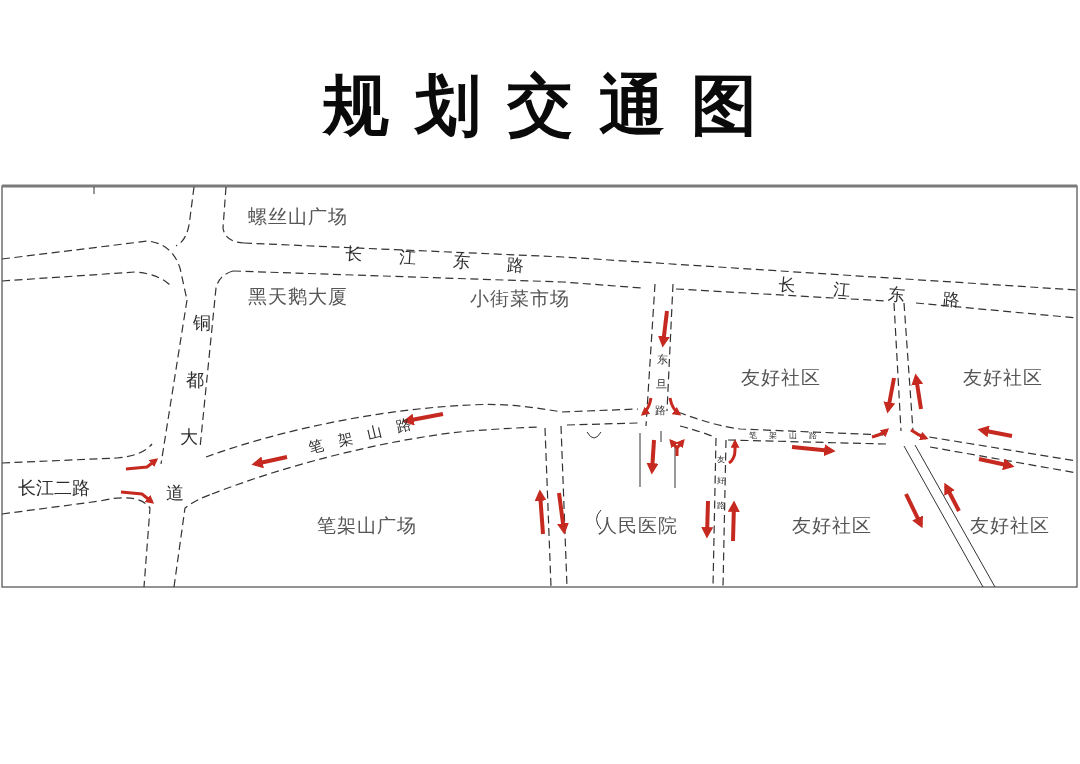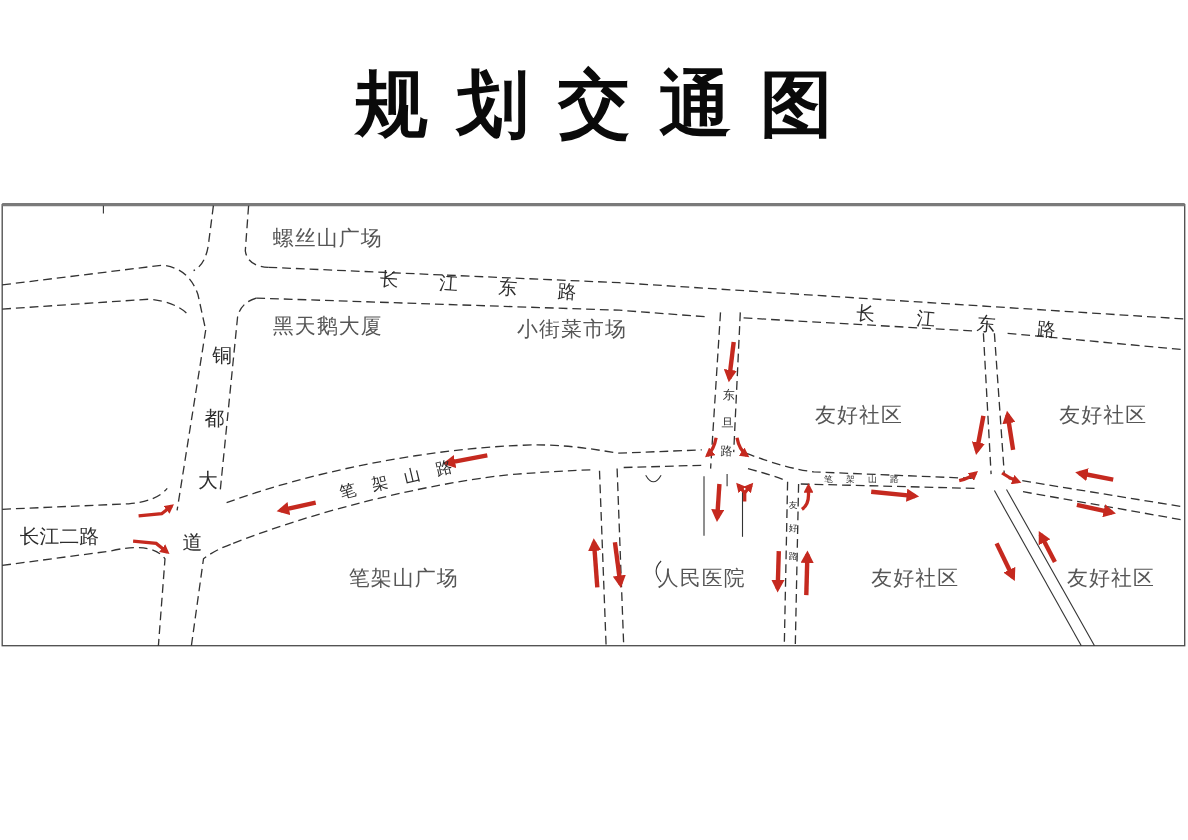--- a/index.html
+++ b/index.html
@@ -1,18 +1,18 @@
 <!DOCTYPE html>
 <html><head>
 <meta charset="utf-8">
 <style>
   html,body{margin:0;padding:0;background:#ffffff;}
   #page{position:relative;width:1080px;height:764px;background:#ffffff;overflow:hidden;
         font-family:"Liberation Sans","DejaVu Sans",sans-serif;}
-  #title{position:absolute;top:46px;left:0;right:0;margin:4px;text-align:center;
+  #title{position:absolute;top:46px;left:0;right:0;margin:15px;text-align:center;
          font-size:66px;font-weight:900;color:#0a0a0a;letter-spacing:26px;text-indent:26px;
          font-family:"DejaVu Sans","Liberation Sans",sans-serif;}
   svg{position:absolute;left:0;top:0;}
   .road{fill:none;stroke:#333333;stroke-width:1.2;stroke-dasharray:8 4.5;}
   .solidline{fill:none;stroke:#333333;stroke-width:1;}
   .arrow{fill:none;stroke:#c5291f;stroke-width:4;stroke-linecap:butt;}
   .arrow-sm{fill:none;stroke:#c5291f;stroke-width:3;stroke-linecap:butt;}
   .place{fill:#565656;font-size:19px;letter-spacing:1px;}
   .roadlbl{fill:#2d2d2d;}
   .tiny{fill:#2d2d2d;}

